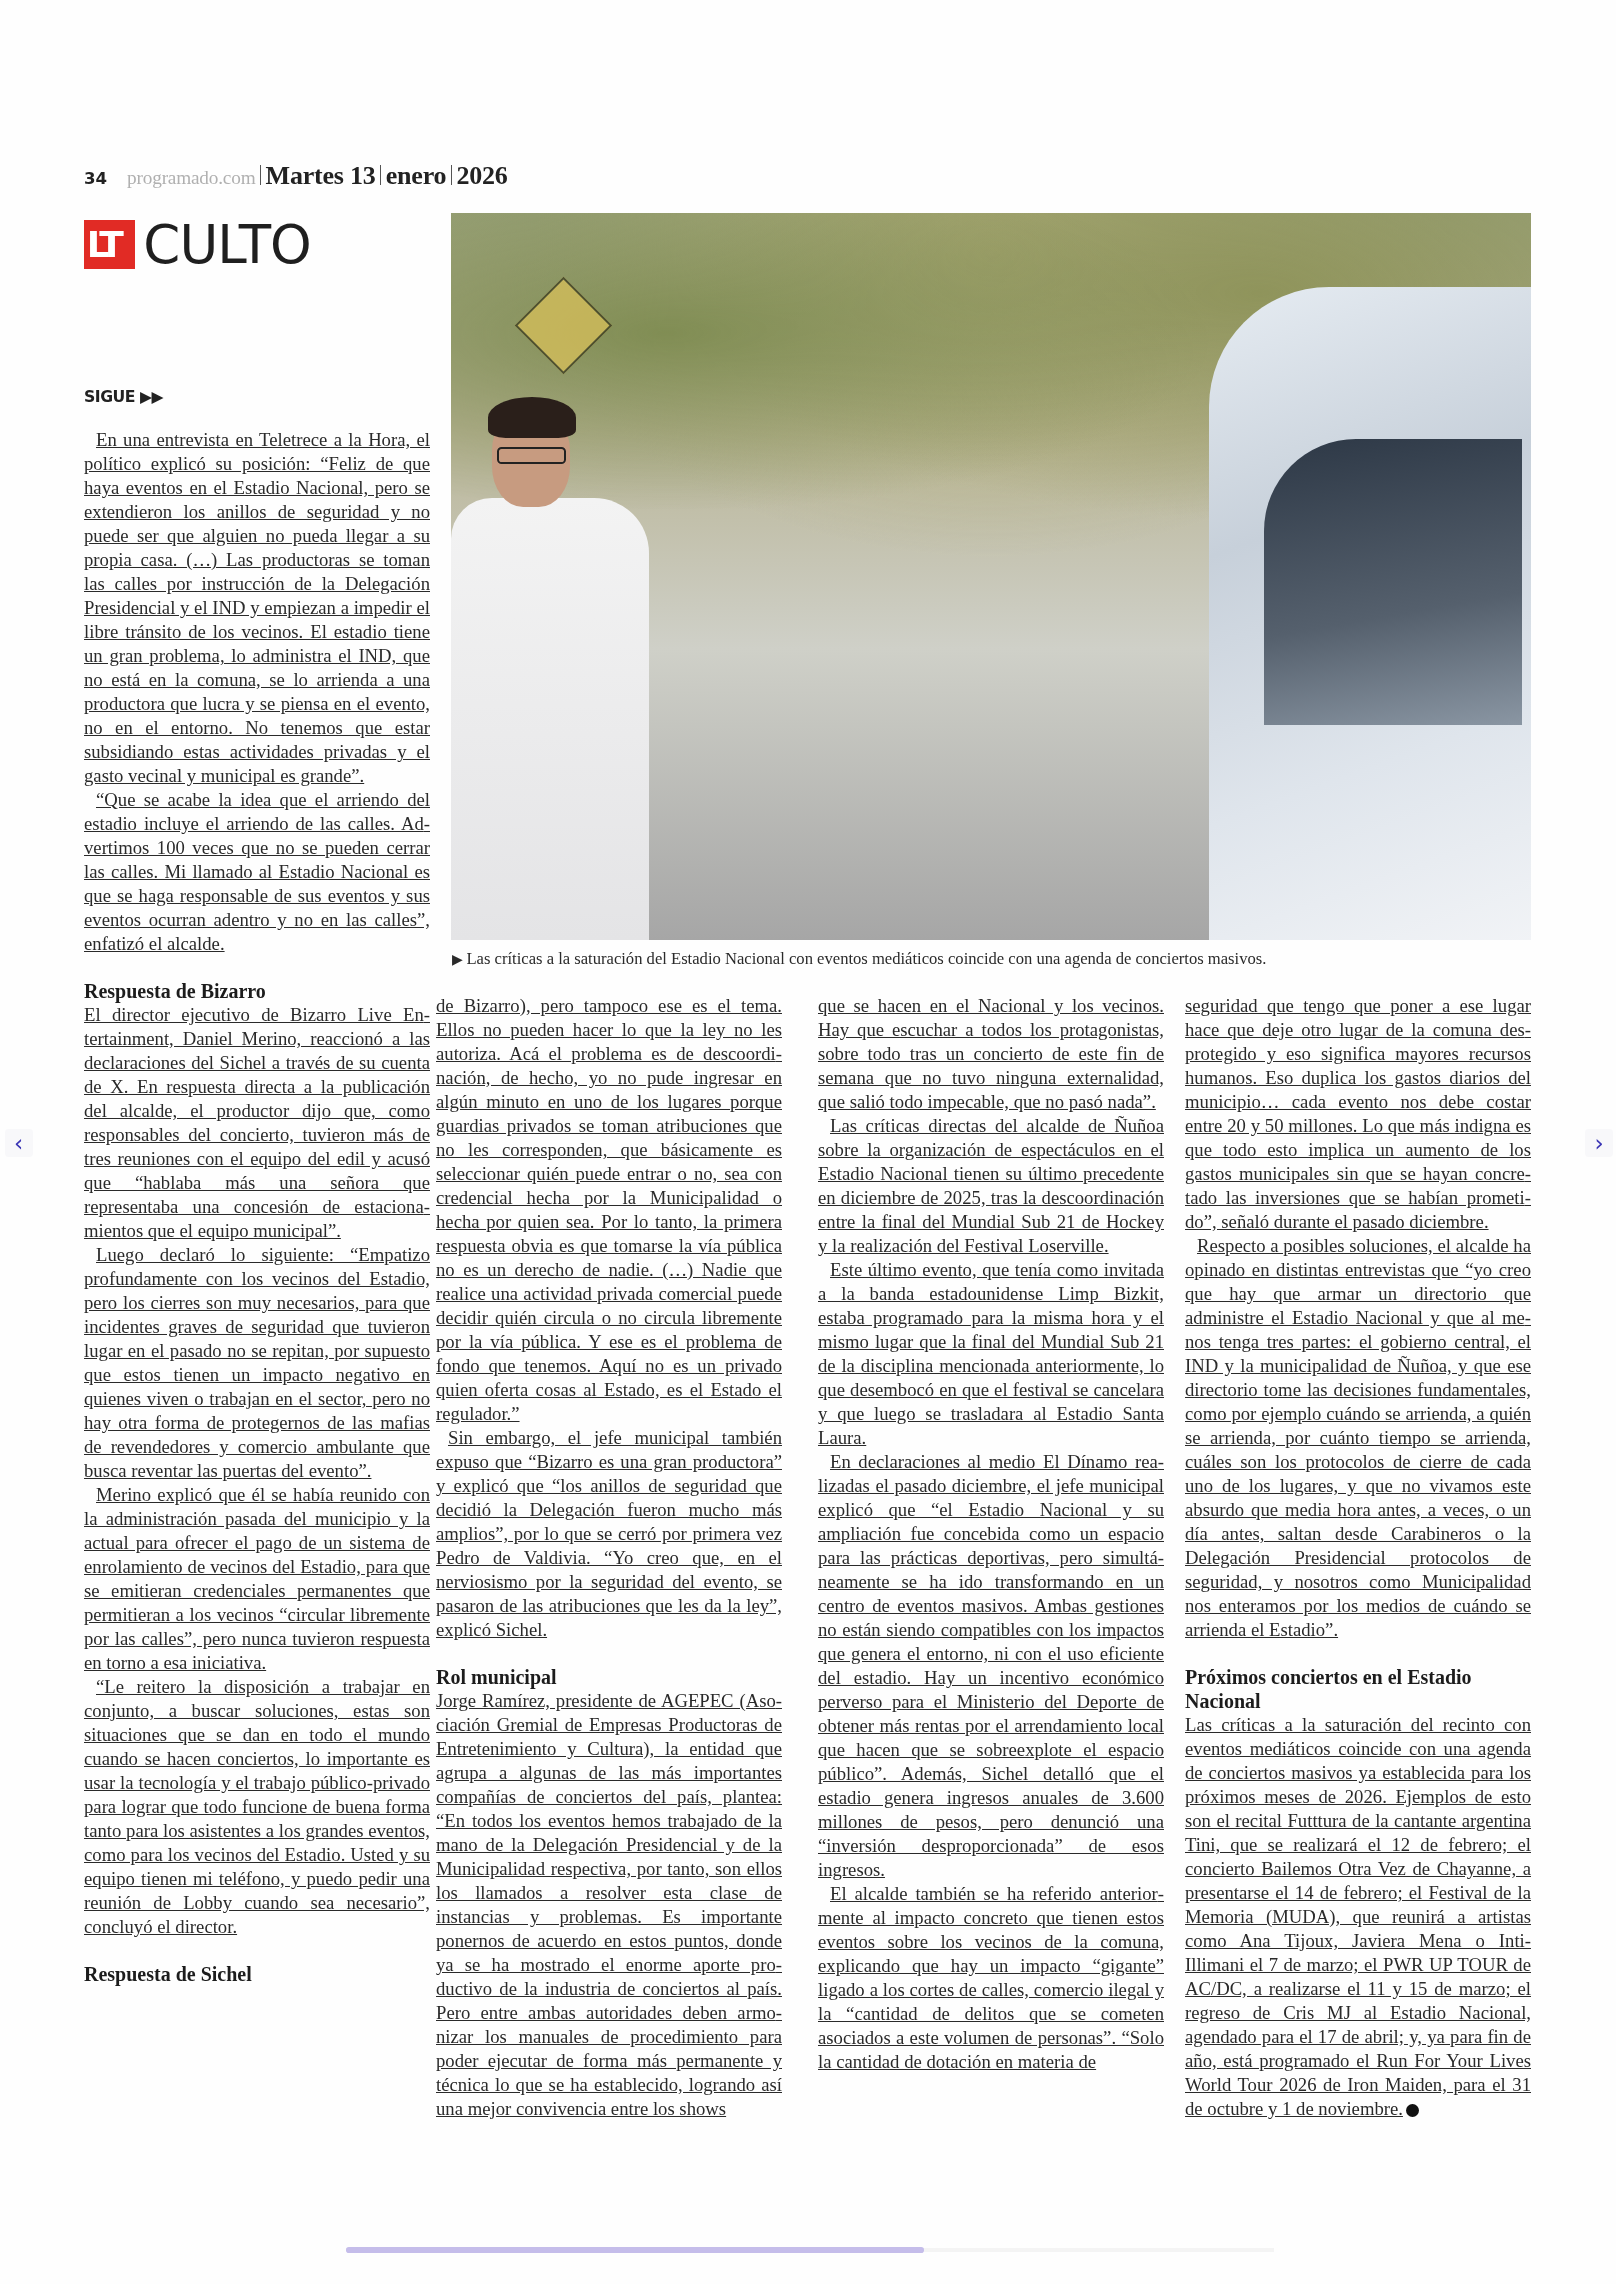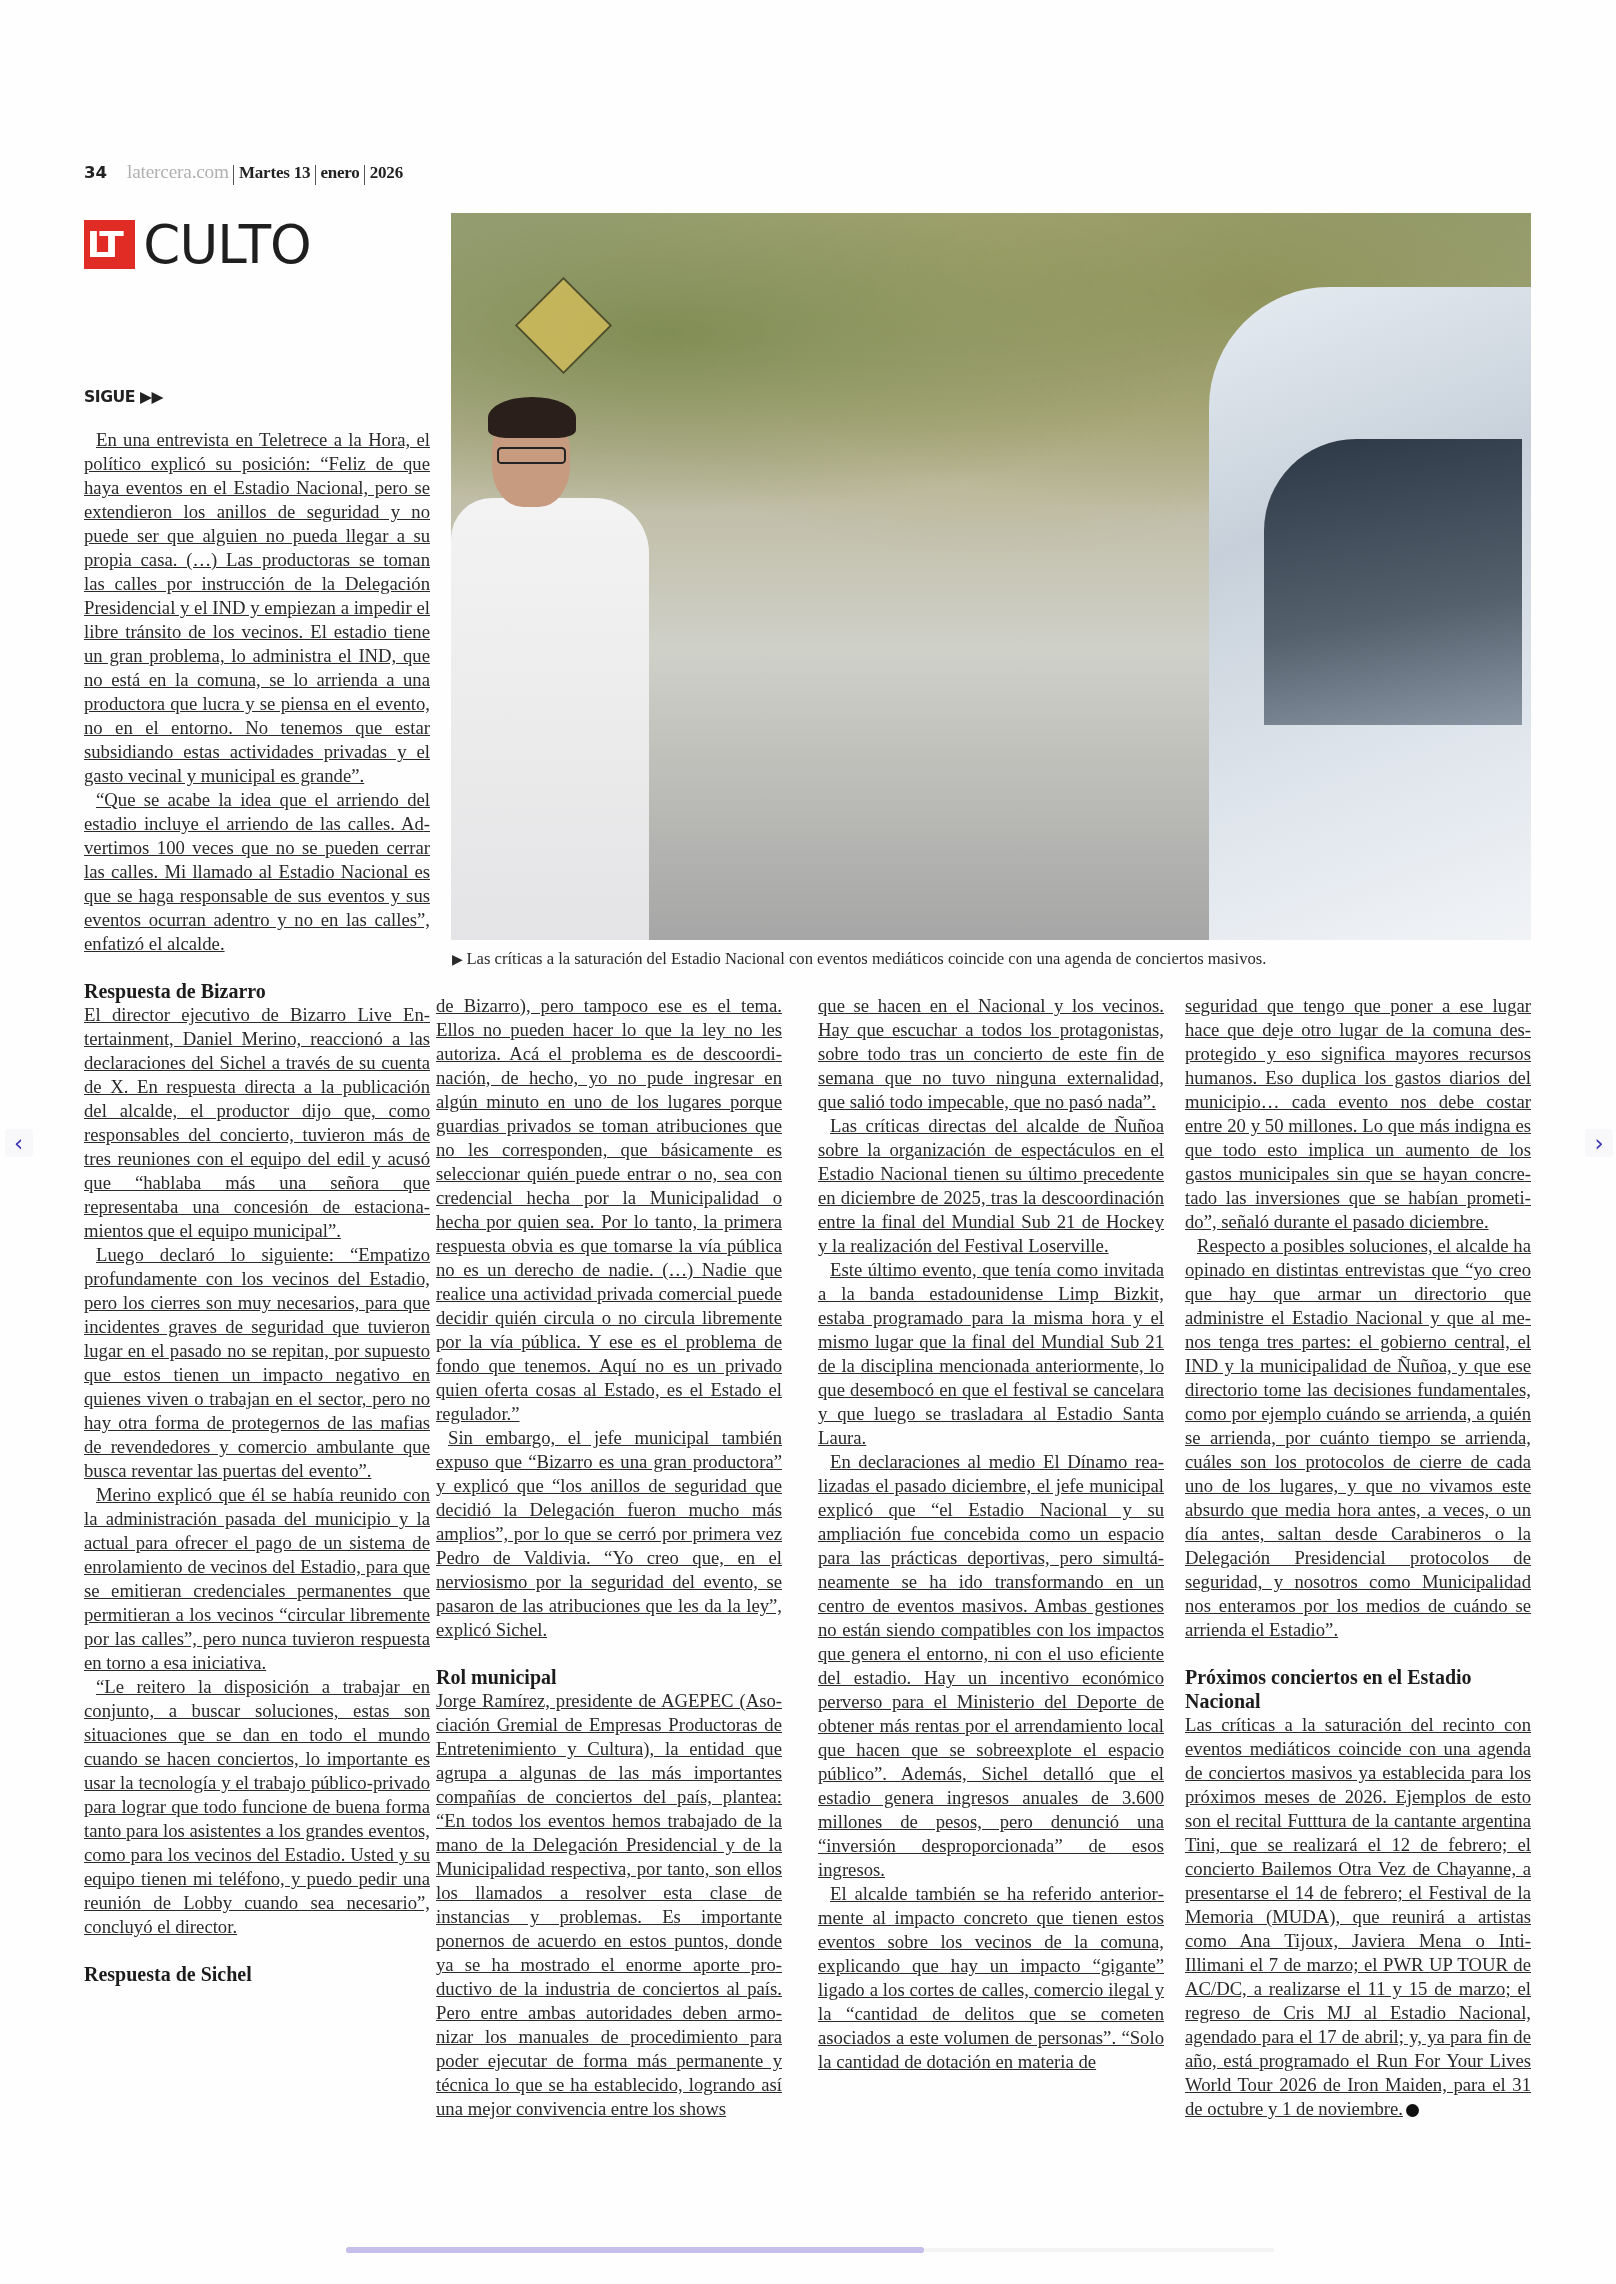--- a/index.html
+++ b/index.html
@@ -3,21 +3,21 @@
 <meta charset="utf-8">
 <style>
   * { box-sizing: border-box; margin: 0; padding: 0; }
   html, body { width: 1616px; height: 2284px; background: #fefefe; overflow: hidden; }
   body { position: relative; font-family: "Liberation Serif", "DejaVu Serif", serif; color: #2a2a2a; }
 
   .page-header { position: absolute; left: 84px; top: 161px; height: 28px; display: flex; align-items: baseline; font-size: 18.4px; }
   .page-num { font-family: "DejaVu Sans", sans-serif; font-weight: bold; font-size: 16.6px; color: #222; margin-right: 20px; }
   .site { color: #b0b0b0; font-family: "Liberation Serif", serif; font-size: 19.3px; letter-spacing: -0.2px; }
   .sep { display: inline-block; width: 0.9px; height: 20px; background: #555; margin: 0 4.6px; align-self: center; }
-  .hdr-strong { font-weight: bold; color: #222; font-size: 17px; letter-spacing: -0.2px; }
+  .hdr-strong { font-weight: bold; color: #222; font-size: 26px; letter-spacing: -0.2px; }
 
   .brand { position: absolute; left: 84px; top: 219px; display: flex; align-items: center; height: 51px; }
   .lt-box { width: 51px; height: 49px; background: #e12b25; color: #fff; display: flex; align-items: center; justify-content: center; font-family: "DejaVu Sans", sans-serif; font-size: 36px; font-weight: bold; letter-spacing: -4.6px; padding-right: 13px; }
   .culto { font-family: "DejaVu Sans", sans-serif; font-size: 53px; color: #1f1f1f; margin-left: 8.3px; letter-spacing: -0.9px; line-height: 1; }
 
   .photo { position: absolute; left: 451px; top: 213px; width: 1080px; height: 727px; overflow: hidden; background: linear-gradient(180deg, #9aa27a 0%, #b9b597 30%, #cfd0c8 60%, #a6a6a6 100%); }
   .photo .bg-trees { position: absolute; left: 0; top: 0; width: 100%; height: 55%; background: radial-gradient(ellipse at 20% 30%, #7c8a4e 0%, transparent 45%), radial-gradient(ellipse at 75% 20%, #8d9257 0%, transparent 50%), radial-gradient(ellipse at 50% 10%, #b3b07c 0%, transparent 60%); opacity: .9; }
   .photo .sign { position: absolute; left: 78px; top: 78px; width: 69px; height: 69px; background: #d8c05a; transform: rotate(45deg); border: 2.8px solid #3a3a20; opacity: .75; }
   .photo .car { position: absolute; right: 0; top: 74px; width: 322px; height: 654px; background: linear-gradient(160deg, #e6ecf2 0%, #c7d0da 35%, #dfe5ec 70%, #f1f3f6 100%); border-top-left-radius: 120px; }
   .photo .car-window { position: absolute; right: 9.2px; top: 152px; width: 258px; height: 286px; background: linear-gradient(170deg, #2d3846 0%, #55606d 60%, #8a96a3 100%); border-top-left-radius: 92px; }
@@ -49,21 +49,21 @@
 
   .nav-arrow { position: absolute; width: 28px; height: 28px; display: flex; align-items: center; justify-content: center; color: #3b35b5; font-family: "DejaVu Sans", sans-serif; font-size: 23px; background: #f8f8fa; border-radius: 3.7px; }
   .scroll-track { position: absolute; left: 346px; top: 2248px; width: 928px; height: 4.1px; background: #f4f4f4; }
   .scroll-thumb { position: absolute; left: 346px; top: 2247px; width: 578px; height: 5.5px; background: #c5bdea; border-radius: 2.8px; }
 </style>
 </head>
 <body>
 
 <div class="page-header">
   <span class="page-num">34</span>
-  <span class="site">latercera.com</span>
+  <span class="site">programado.com</span>
   <span class="sep"></span>
   <span class="hdr-strong">Martes 13</span>
   <span class="sep"></span>
   <span class="hdr-strong">enero</span>
   <span class="sep"></span>
   <span class="hdr-strong">2026</span>
 </div>
 
 <div class="brand">
   <div class="lt-box">LT</div>

